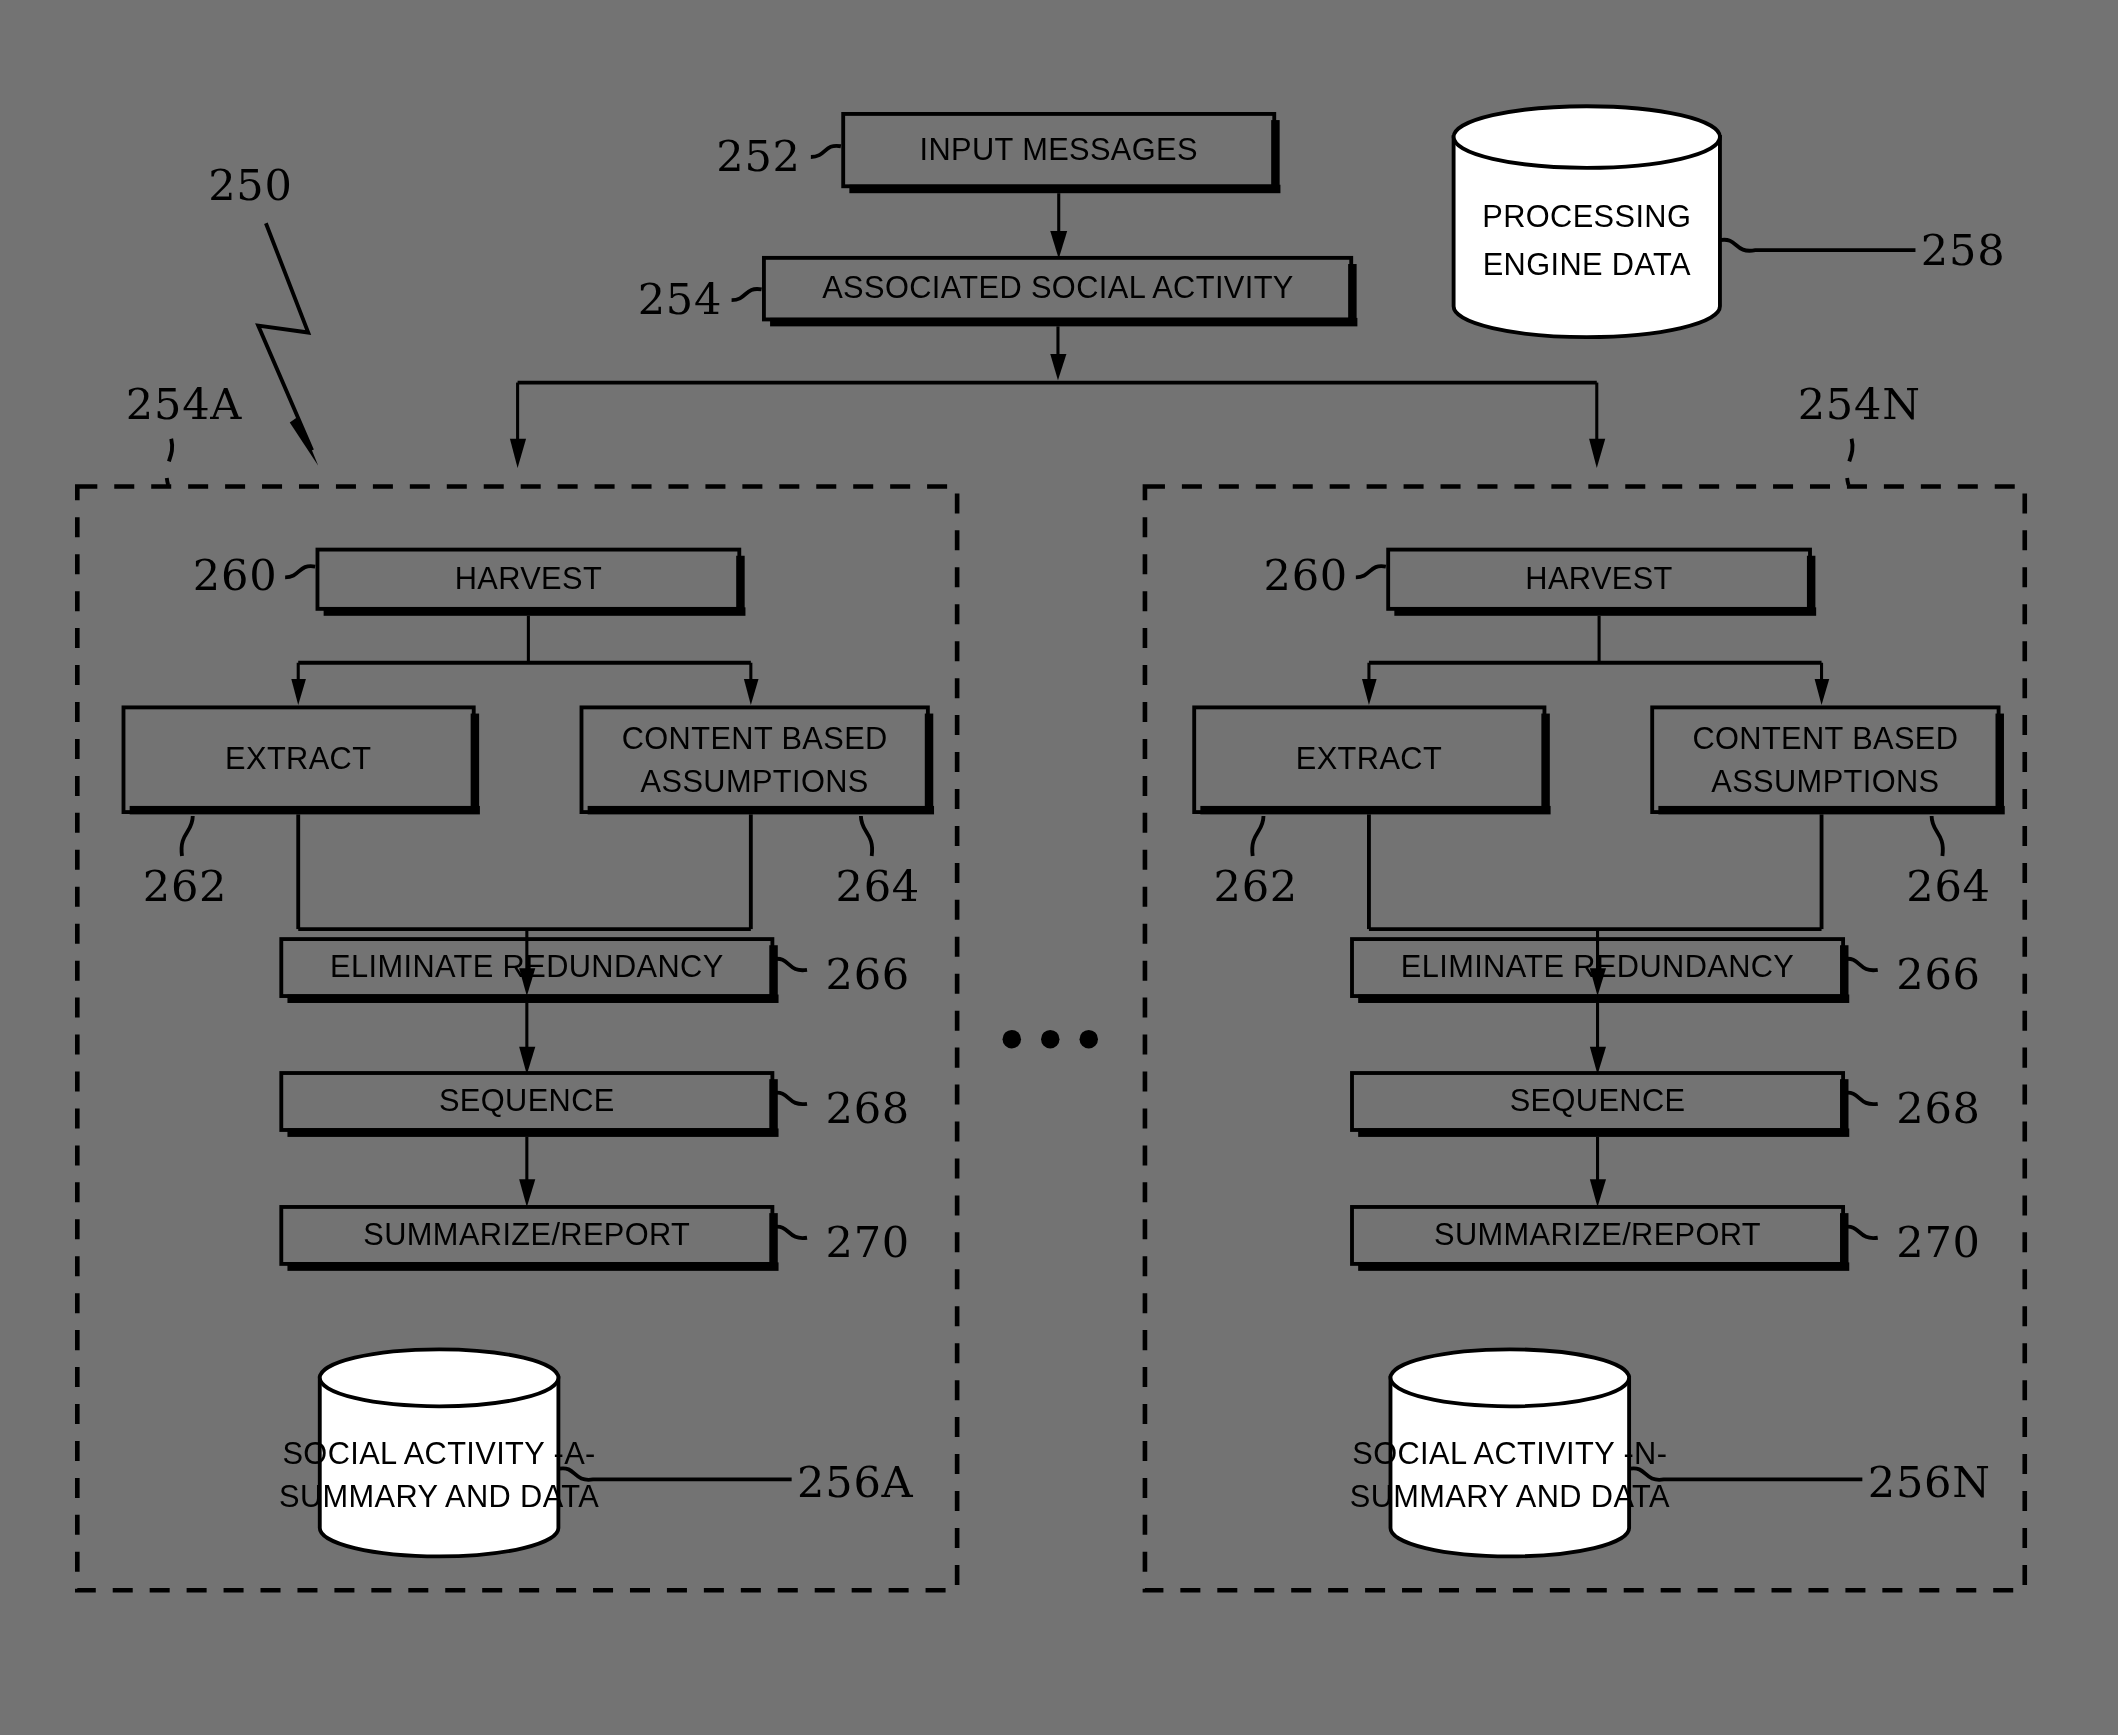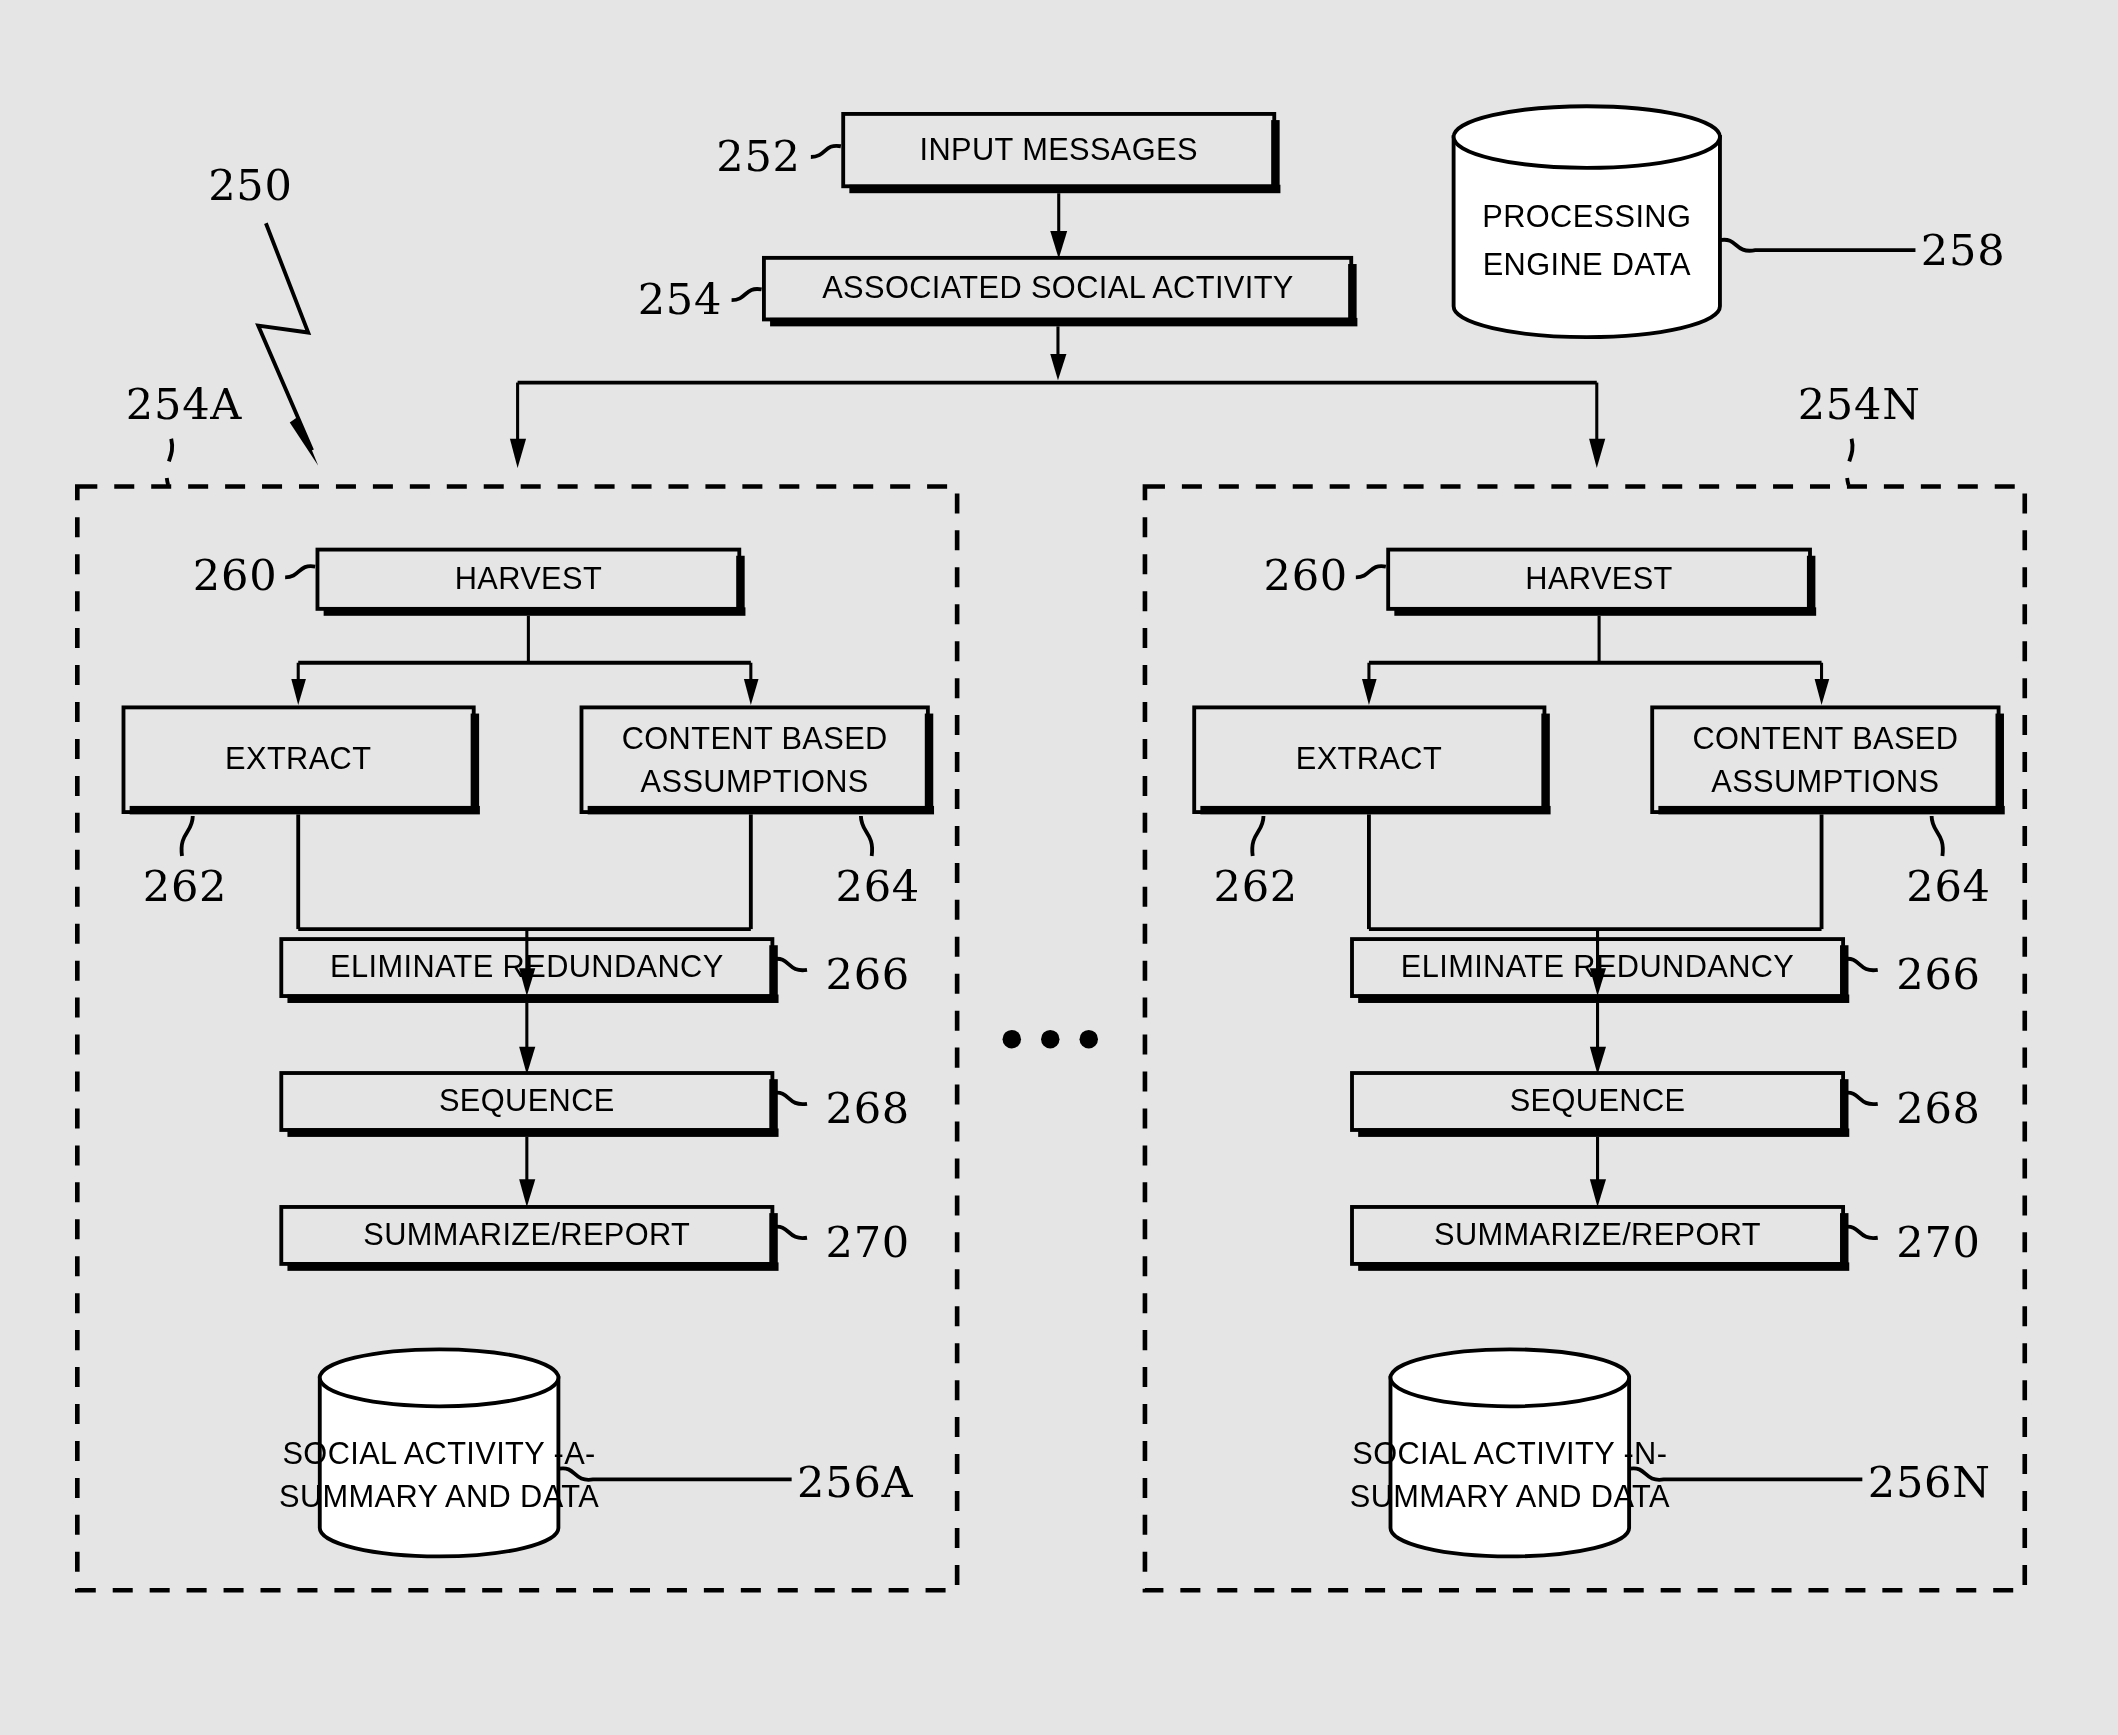--- a/index.html
+++ b/index.html
@@ -1,19 +1,19 @@
 <!DOCTYPE html>
 <html style="font-size:12.3px"><head>
 <meta charset="utf-8">
 <style>
   html,body{margin:0;padding:0;background:#ffffff;}
   #root{
     position:relative;
     width:2119px;height:1735px;
-    background:#e5e5e5;
+    background:#737373;
     font-family:"Liberation Sans", sans-serif;
     overflow:hidden;
   }
   svg#canvas{position:absolute;top:0;left:0;width:2119px;height:1735px;display:block;}
   .blk{fill:none;stroke:#000000;stroke-width:5;}
   .shadow{fill:#000000;stroke:none;}
   .dashpanel{fill:none;stroke:#000000;stroke-width:6;stroke-dasharray:26 22;}
   .conn{fill:none;stroke:#000000;stroke-width:5;}
   .conn-thin{fill:none;stroke:#000000;stroke-width:4;}
   .lead{fill:none;stroke:#000000;stroke-width:5;}

